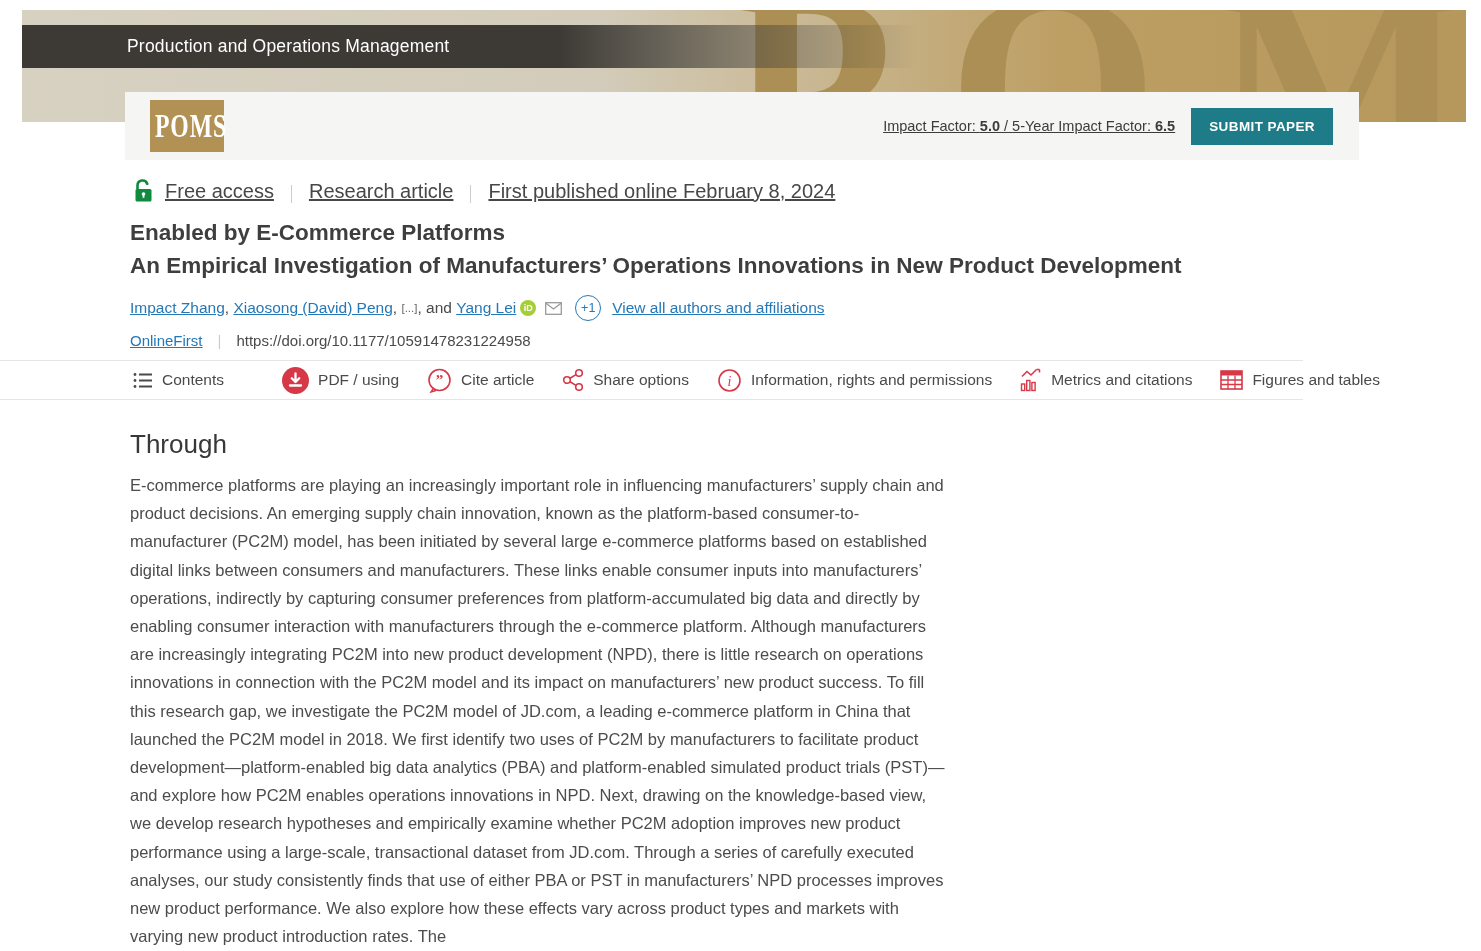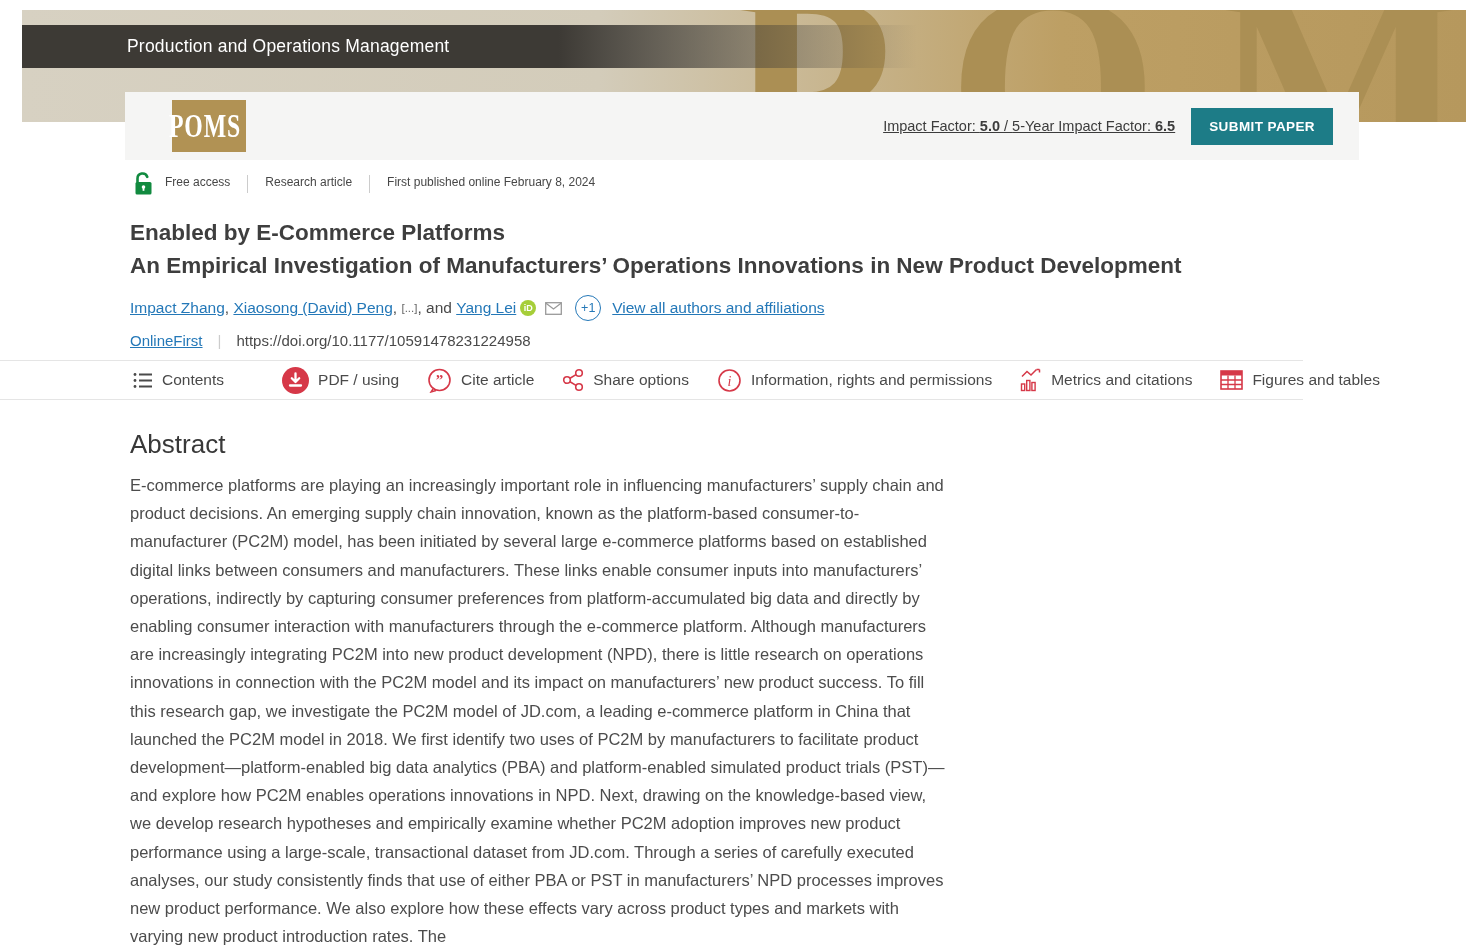--- a/index.html
+++ b/index.html
@@ -27,38 +27,38 @@
     display:flex; align-items:center;
   }
   .darkbar .jname { margin-left:105px; color:#ffffff; font-size:17.5px; letter-spacing:0.2px; }
 
   
   .header-panel {
     position:absolute; left:125px; top:92px; width:1234px; height:68px;
     background:#f5f5f4; display:flex; align-items:center;
   }
   .logo {
-    margin-left:47px; width:74px; height:52px; background:#b19254;
-    display:flex; align-items:center; justify-content:flex-end;
+    margin-left:25px; width:74px; height:52px; background:#b19254;
+    display:flex; align-items:center; justify-content:flex-start;
   }
   .logo span {
     color:#ffffff; font-family:"Liberation Serif","DejaVu Serif",serif; font-weight:bold;
     font-size:27px; letter-spacing:1px; transform:scale(0.88,1.28); display:inline-block;
   }
   .header-right { margin-left:auto; margin-right:26px; display:flex; align-items:center; gap:16px; }
   .impact { font-size:14.5px; color:#3c3c3c; text-decoration:underline; cursor:pointer; white-space:nowrap; }
   .impact b { font-weight:bold; }
   .btn { height:37px; display:flex; align-items:center; font-weight:bold; font-size:13.5px;
          letter-spacing:0.4px; cursor:pointer; white-space:nowrap; }
   .btn-outline { padding:0 24px; border:1px solid #1d7c87; background:#ffffff; color:#1d7c87; }
   .btn-solid   { padding:0 18px; border:none; background:#1d7c87; color:#ffffff; }
 
   
   .meta-row { position:absolute; left:133px; top:175px; height:28px;
-              display:flex; align-items:flex-start; font-size:12px; color:#474747; }
+              display:flex; align-items:flex-end; font-size:20px; color:#474747;text-decoration:underline; }
   .meta-row .lock { margin-right:11px; margin-top:-3px; }
   .vsep { width:1px; height:18px; background:#cccccc; margin:0 17px; }
 
   
   .title { position:absolute; left:130px; top:217px; width:1120px;
            font-size:22.5px; line-height:32.5px; font-weight:bold; color:#3e3e3e; }
   .title span { display:block; }
   .authors { position:absolute; left:130px; top:296px; height:24px;
              display:flex; align-items:center; font-size:15.5px; color:#4a4a4a; white-space:pre; }
   a.link { color:#2478b8; text-decoration:underline; cursor:pointer; }
@@ -224,16 +224,16 @@
         <svg width="23" height="20" viewBox="0 0 23 20">
           <rect x="1" y="1" width="21" height="18" fill="none" stroke="#d63848" stroke-width="1.6"></rect>
           <rect x="1" y="1" width="21" height="4.5" fill="#d63848"></rect>
           <path d="M1 10 h21 M1 14.5 h21 M8 5.5 v13.5 M15 5.5 v13.5" stroke="#d63848" stroke-width="1.3"></path>
         </svg>
       </span>
       <span>Figures and tables</span>
     </div>
   </div>
 
-  <h2 class="abs-h">Abstract</h2>
+  <h2 class="abs-h">Through</h2>
   <p class="abs-p">E-commerce platforms are playing an increasingly important role in influencing manufacturers’ supply chain and product decisions. An emerging supply chain innovation, known as the platform-based consumer-to-manufacturer (PC2M) model, has been initiated by several large e-commerce platforms based on established digital links between consumers and manufacturers. These links enable consumer inputs into manufacturers’ operations, indirectly by capturing consumer preferences from platform-accumulated big data and directly by enabling consumer interaction with manufacturers through the e-commerce platform. Although manufacturers are increasingly integrating PC2M into new product development (NPD), there is little research on operations innovations in connection with the PC2M model and its impact on manufacturers’ new product success. To fill this research gap, we investigate the PC2M model of JD.com, a leading e-commerce platform in China that launched the PC2M model in 2018. We first identify two uses of PC2M by manufacturers to facilitate product development—platform-enabled big data analytics (PBA) and platform-enabled simulated product trials (PST)—and explore how PC2M enables operations innovations in NPD. Next, drawing on the knowledge-based view, we develop research hypotheses and empirically examine whether PC2M adoption improves new product performance using a large-scale, transactional dataset from JD.com. Through a series of carefully executed analyses, our study consistently finds that use of either PBA or PST in manufacturers’ NPD processes improves new product performance. We also explore how these effects vary across product types and markets with varying new product introduction rates. The</p>
 
 </div>
 
 </body></html>

